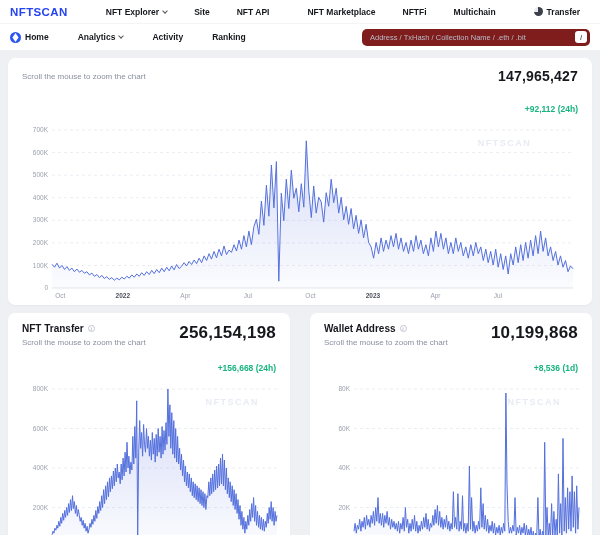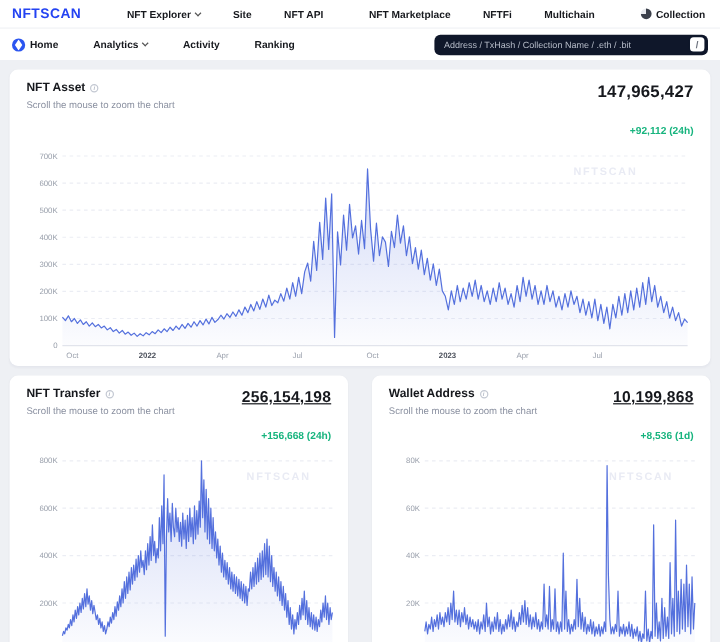--- a/index.html
+++ b/index.html
@@ -37,21 +37,21 @@
     height:27px; background:#fff; display:flex; align-items:center;
     padding:0 10px; gap:13px; font-size:8.5px; font-weight:600;
     border-top:1px solid #f3f4f7;
   }
   .home-wrap { display:flex; align-items:center; gap:4px; cursor:pointer; }
   .eth-badge {
     width:11px; height:11px; border-radius:50%; background:#2b55f0;
     display:flex; align-items:center; justify-content:center;
   }
   .search-box {
-    margin-left:auto; width:228px; height:17px; background:#0f172a;
+    margin-left:auto; width:228px; height:17px; background:#7f1d1d;
     border-radius:5px; display:flex; align-items:center;
     padding:0 3px 0 8px; cursor:text;
   }
   .search-ph { flex:1; color:#b6bcc8; font-size:7.5px; font-weight:400; }
   .slash-badge {
     width:12px; height:12px; background:#fff; border-radius:3px;
     display:flex; align-items:center; justify-content:center;
     font-size:8px; color:#6a707c; box-shadow:0 0 1px rgba(20,30,60,.25);
   }
   
@@ -68,40 +68,40 @@
     display:inline-block; width:7px; height:7px; border:1px solid #c3c8d2;
     border-radius:50%; margin-left:4px; position:relative; cursor:pointer;
   }
   .info-icon::after {
     content:"i"; position:absolute; top:50%; left:50%;
     transform:translate(-50%,-54%); font-size:5px; color:#b6bcc8;
   }
   .card-sub { font-size:8px; color:#8a90a0; margin-top:4px; font-weight:400; }
   .head-right { text-align:right; }
   .card-value { font-size:14px; font-weight:800; letter-spacing:.2px; }
-  .card-value.sm { font-size:13px;text-decoration:underline; }
+  .card-value.sm { font-size:17px; }
   .card-change { font-size:8.5px; font-weight:700; color:#17b47e; margin-top:20px; }
   .chart { width:100%; height:185px; display:block; margin-top:2px; }
   svg text { font-family:"Liberation Sans", sans-serif; }
 </style>
 </head>
 <body>
 
 <header class="topbar">
   <span class="logo">NFTSCAN</span>
   <span class="vdiv"></span>
   <span class="tlink"><span>NFT Explorer</span><i class="caret"></i></span>
   <span class="tlink">Site</span>
   <span class="tlink">NFT API</span>
   <span class="spacer"></span>
   <span class="tlink">NFT Marketplace</span>
   <span class="tlink">NFTFi</span>
   <span class="tlink">Multichain</span>
   <span class="vdiv"></span>
-  <span class="tlink"><i class="pie-icon"></i><span>Collection</span></span>
+  <span class="tlink"><i class="pie-icon"></i><span>Transfer</span></span>
   <span class="moon-icon"></span>
 </header>
 
 <nav class="subnav">
   <span class="home-wrap">
     <span class="eth-badge">
       <svg width="7" height="9" viewBox="0 0 7 9">
           <polygon points="3.5,0 6.6,4.6 3.5,9 0.4,4.6" fill="#ffffff"></polygon>
         </svg>
     </span>
@@ -114,24 +114,20 @@
     <span class="search-ph">Address / TxHash / Collection Name / .eth / .bit</span>
     <span class="slash-badge">/</span>
   </div>
 </nav>
 
 <main class="main">
 
   <section class="card">
     <div class="card-head">
       <div>
-        <div class="card-title">
-            <span>NFT Asset</span>
-            <i class="info-icon"></i>
-          </div>
         <div class="card-sub">Scroll the mouse to zoom the chart</div>
       </div>
       <div class="head-right">
         <div class="card-value">147,965,427</div>
         <div class="card-change">+92,112 (24h)</div>
       </div>
     </div>
     <div class="chart"><svg width="556" height="185" viewBox="0 0 556 185">
           <defs>
             <linearGradient id="grad0" x1="0" y1="0" x2="0" y2="1">

